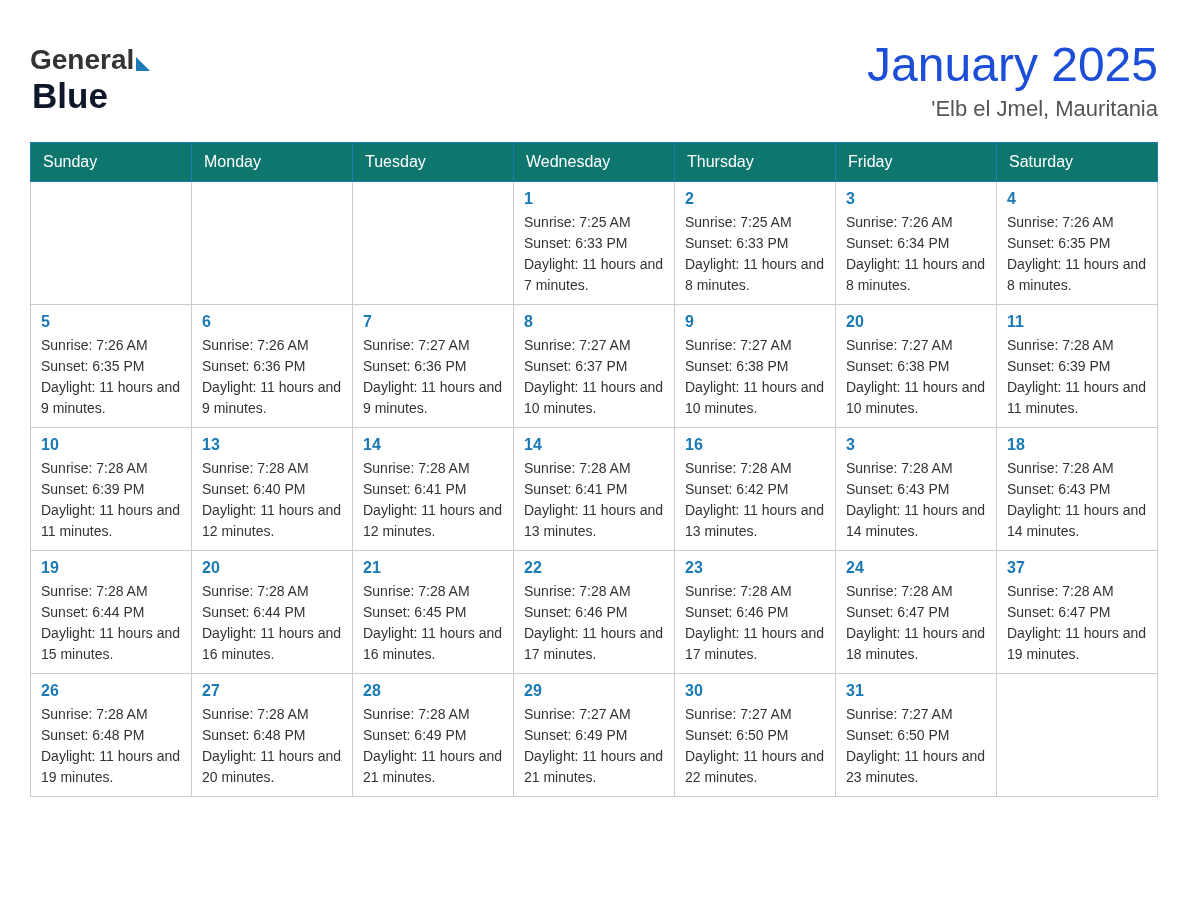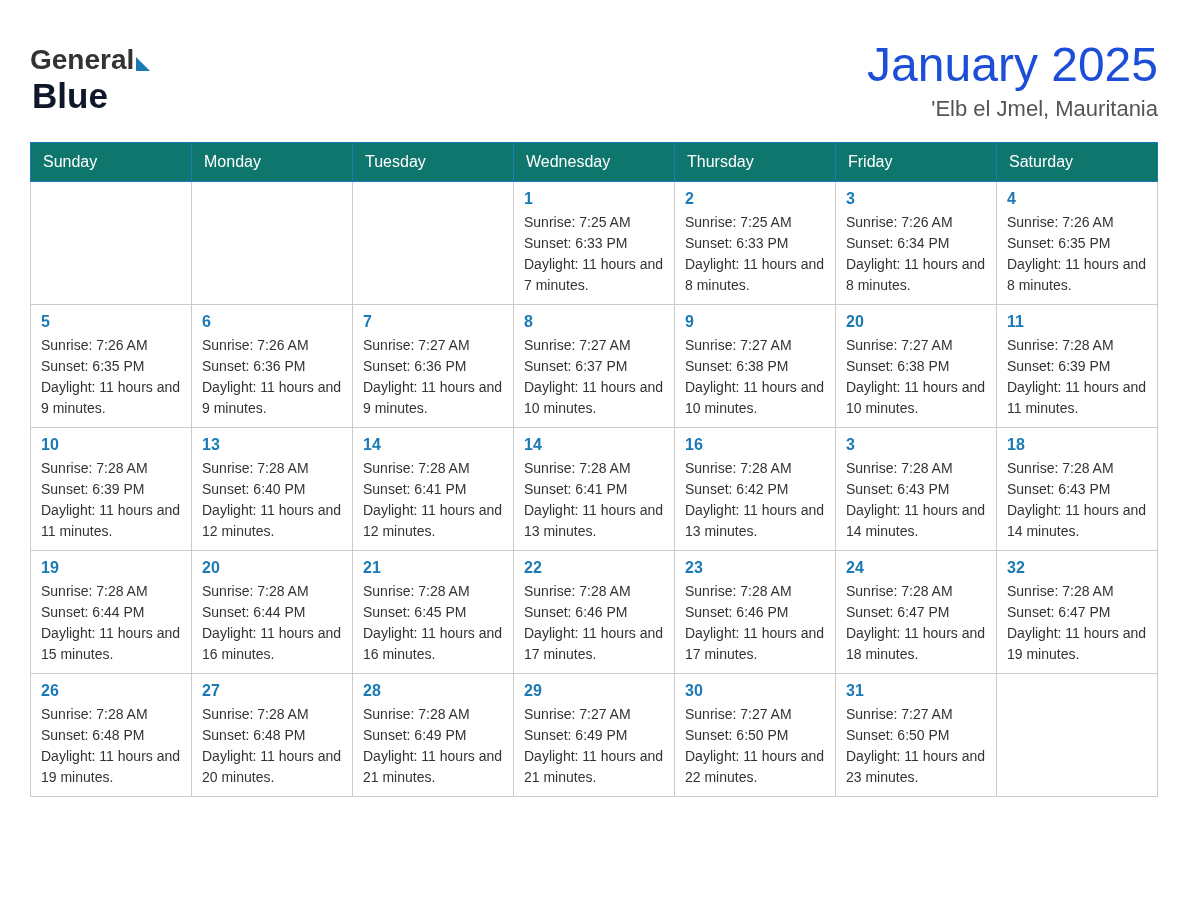--- a/index.html
+++ b/index.html
@@ -280,21 +280,21 @@
 Sunset: 6:46 PM
 Daylight: 11 hours and 17 minutes.</div>
         </td>
         <td>
           <span class="day-number">24</span>
           <div class="day-info" style="white-space: pre-line;">Sunrise: 7:28 AM
 Sunset: 6:47 PM
 Daylight: 11 hours and 18 minutes.</div>
         </td>
         <td>
-          <span class="day-number">32</span>
+          <span class="day-number">37</span>
           <div class="day-info" style="white-space: pre-line;">Sunrise: 7:28 AM
 Sunset: 6:47 PM
 Daylight: 11 hours and 19 minutes.</div>
         </td>
       </tr>
       <tr>
         <td>
           <span class="day-number">26</span>
           <div class="day-info" style="white-space: pre-line;">Sunrise: 7:28 AM
 Sunset: 6:48 PM

